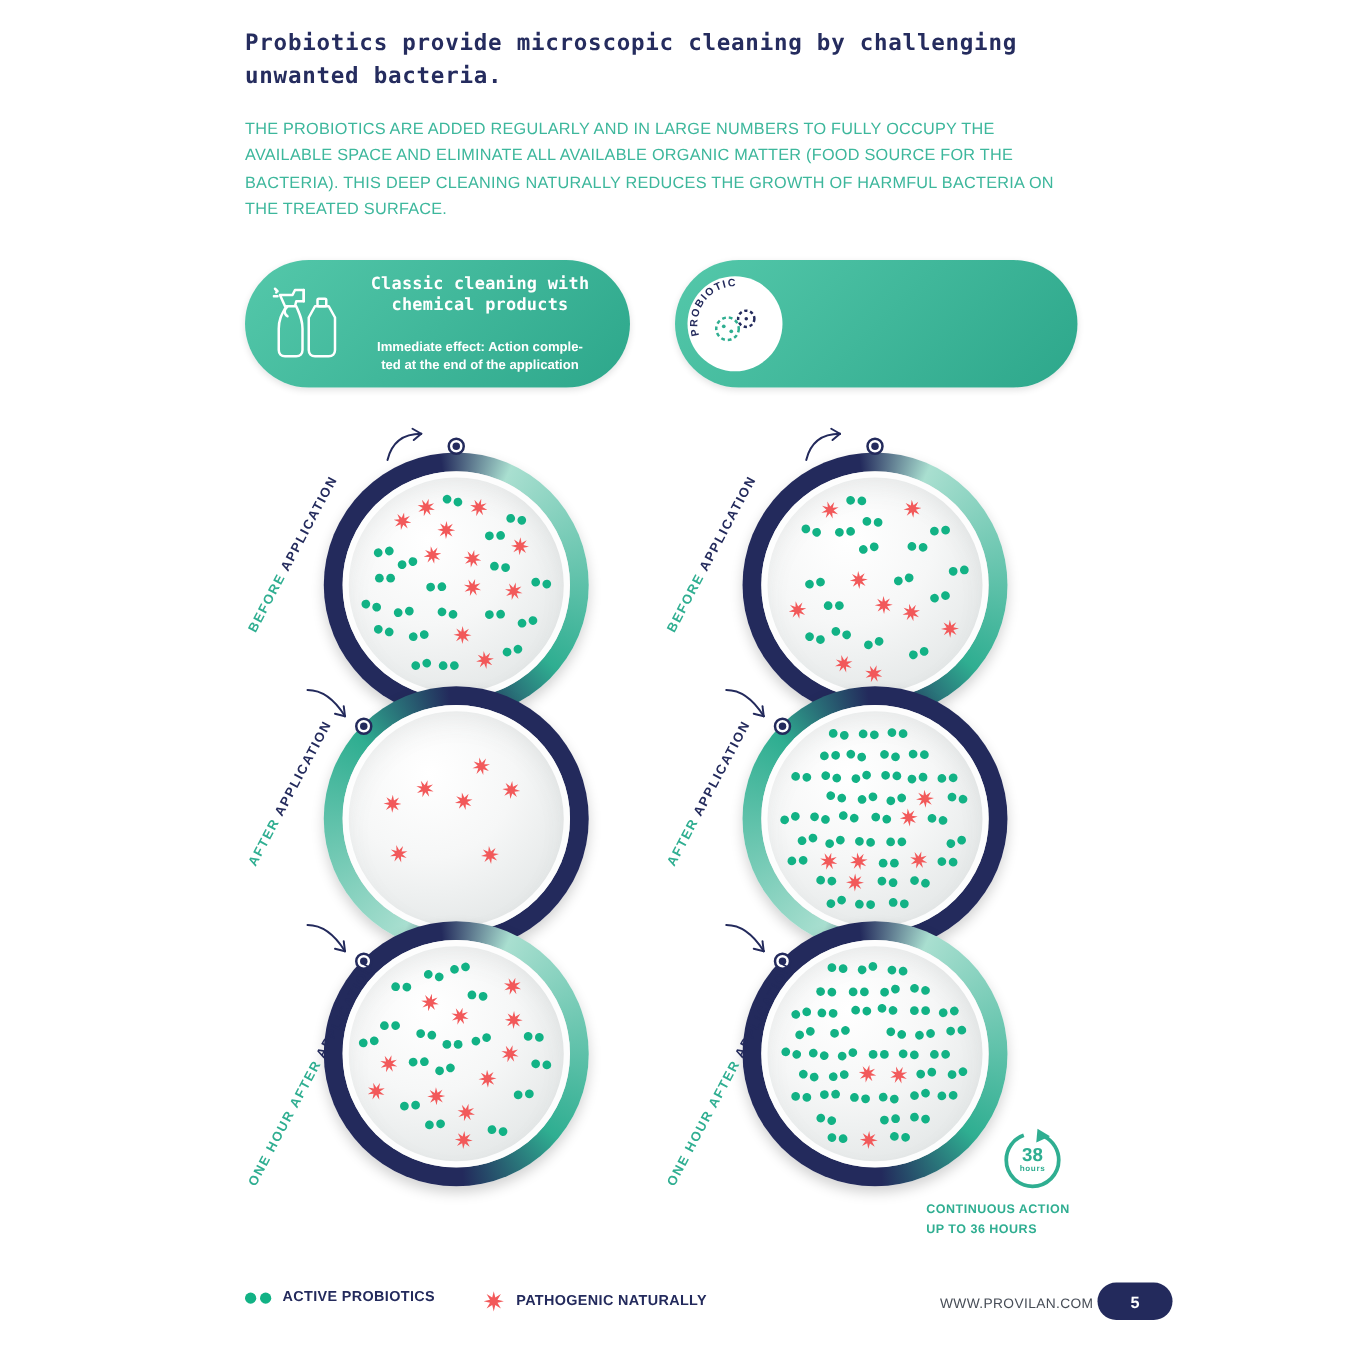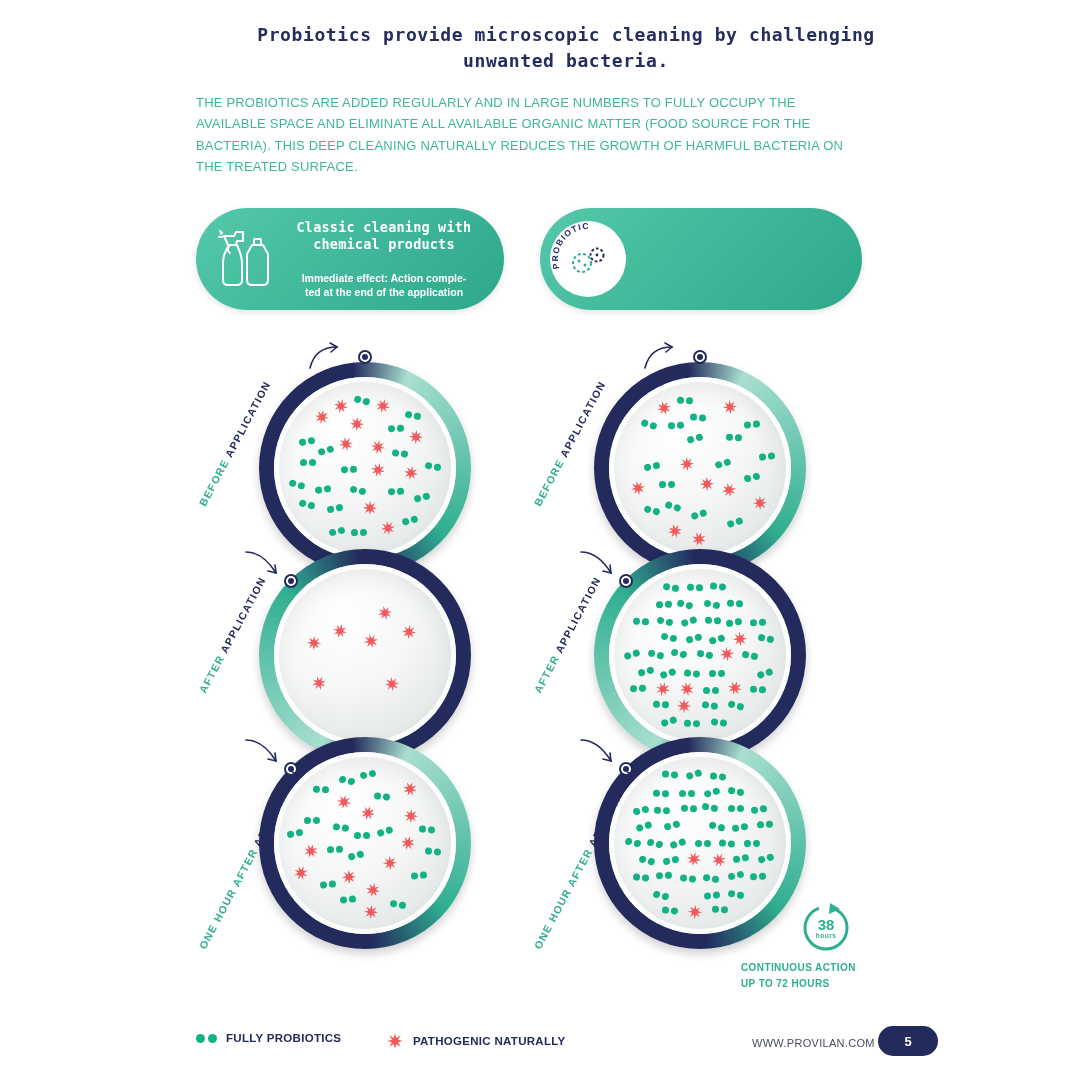--- a/index.html
+++ b/index.html
@@ -3,21 +3,21 @@
 <meta charset="utf-8">
 <style>
   * { margin:0; padding:0; box-sizing:border-box; }
   html,body { background:#ffffff; }
   body { font-family:"Liberation Sans", sans-serif; }
   .page { position:relative; width:1080px; height:1080px; background:#ffffff; overflow:hidden; margin:0 auto; }
 
   
   .title { position:absolute; left:196px; top:22px; width:740px;
            font-family:"DejaVu Sans Mono", monospace; font-weight:bold;
-           font-size:18px; line-height:1.45; letter-spacing:.6px; color:#252c5e;text-align:center; }
+           font-size:18px; line-height:1.45; letter-spacing:.6px; color:#252c5e; }
   .intro { position:absolute; left:196px; top:92px; width:655px;
            font-size:13px; line-height:1.65; letter-spacing:.2px; color:#3db79c; }
 
   
   .pill { position:absolute; top:208px; height:102px; border-radius:51px;
           background:linear-gradient(135deg,#54c8aa,#2da78b);
           display:flex; align-items:center; color:#fff; box-shadow:0 2px 6px rgba(0,0,0,.12); }
   .pill-left  { left:196px; width:308px; padding:0 14px 0 20px; }
   .pill-right { left:540px; width:322px; padding:0 10px 0 8px; }
   .pill-text  { flex:1; padding:0 6px; }
@@ -445,25 +445,25 @@
     </div>
 
   <div class="badge72">
     <svg width="52" height="52" viewBox="0 0 52 52">
       <circle cx="26" cy="26" r="21" fill="none" stroke="#2fae91" stroke-width="3" stroke-dasharray="114 18" stroke-dashoffset="-10" transform="rotate(-90 26 26)"></circle>
       <polygon points="30,1 40,7 29,12" fill="#2fae91"></polygon>
     </svg>
     <div class="badge72-num">38</div>
     <div class="badge72-unit">hours</div>
   </div>
-  <div class="badge72-caption"><span>CONTINUOUS ACTION</span><br><span>UP TO 72 HOURS</span></div>
+  <div class="badge72-caption"><span>CONTINUOUS ACTION</span><br><span>UP TO 36 HOURS</span></div>
 
   <div class="legend-item" style="left:196px;">
     <span class="legend-prob"></span>
-    <span class="lab">FULLY PROBIOTICS</span>
+    <span class="lab">ACTIVE PROBIOTICS</span>
   </div>
   <div class="legend-item" style="left:386px;">
     <svg width="18" height="18" viewBox="-10 -10 20 20">
       <path id="legendStar" fill="#f2595a" d="M0.00,-9.00L1.38,-3.33L6.36,-6.36L3.33,-1.38L9.00,0.00L3.33,1.38L6.36,6.36L1.38,3.33L0.00,9.00L-1.38,3.33L-6.36,6.36L-3.33,1.38L-9.00,0.00L-3.33,-1.38L-6.36,-6.36L-1.38,-3.33Z"></path>
     </svg>
     <span class="lab">PATHOGENIC NATURALLY</span>
   </div>
   <div class="website">WWW.PROVILAN.COM</div>
   <div class="page-tab">
       <span>5</span>

